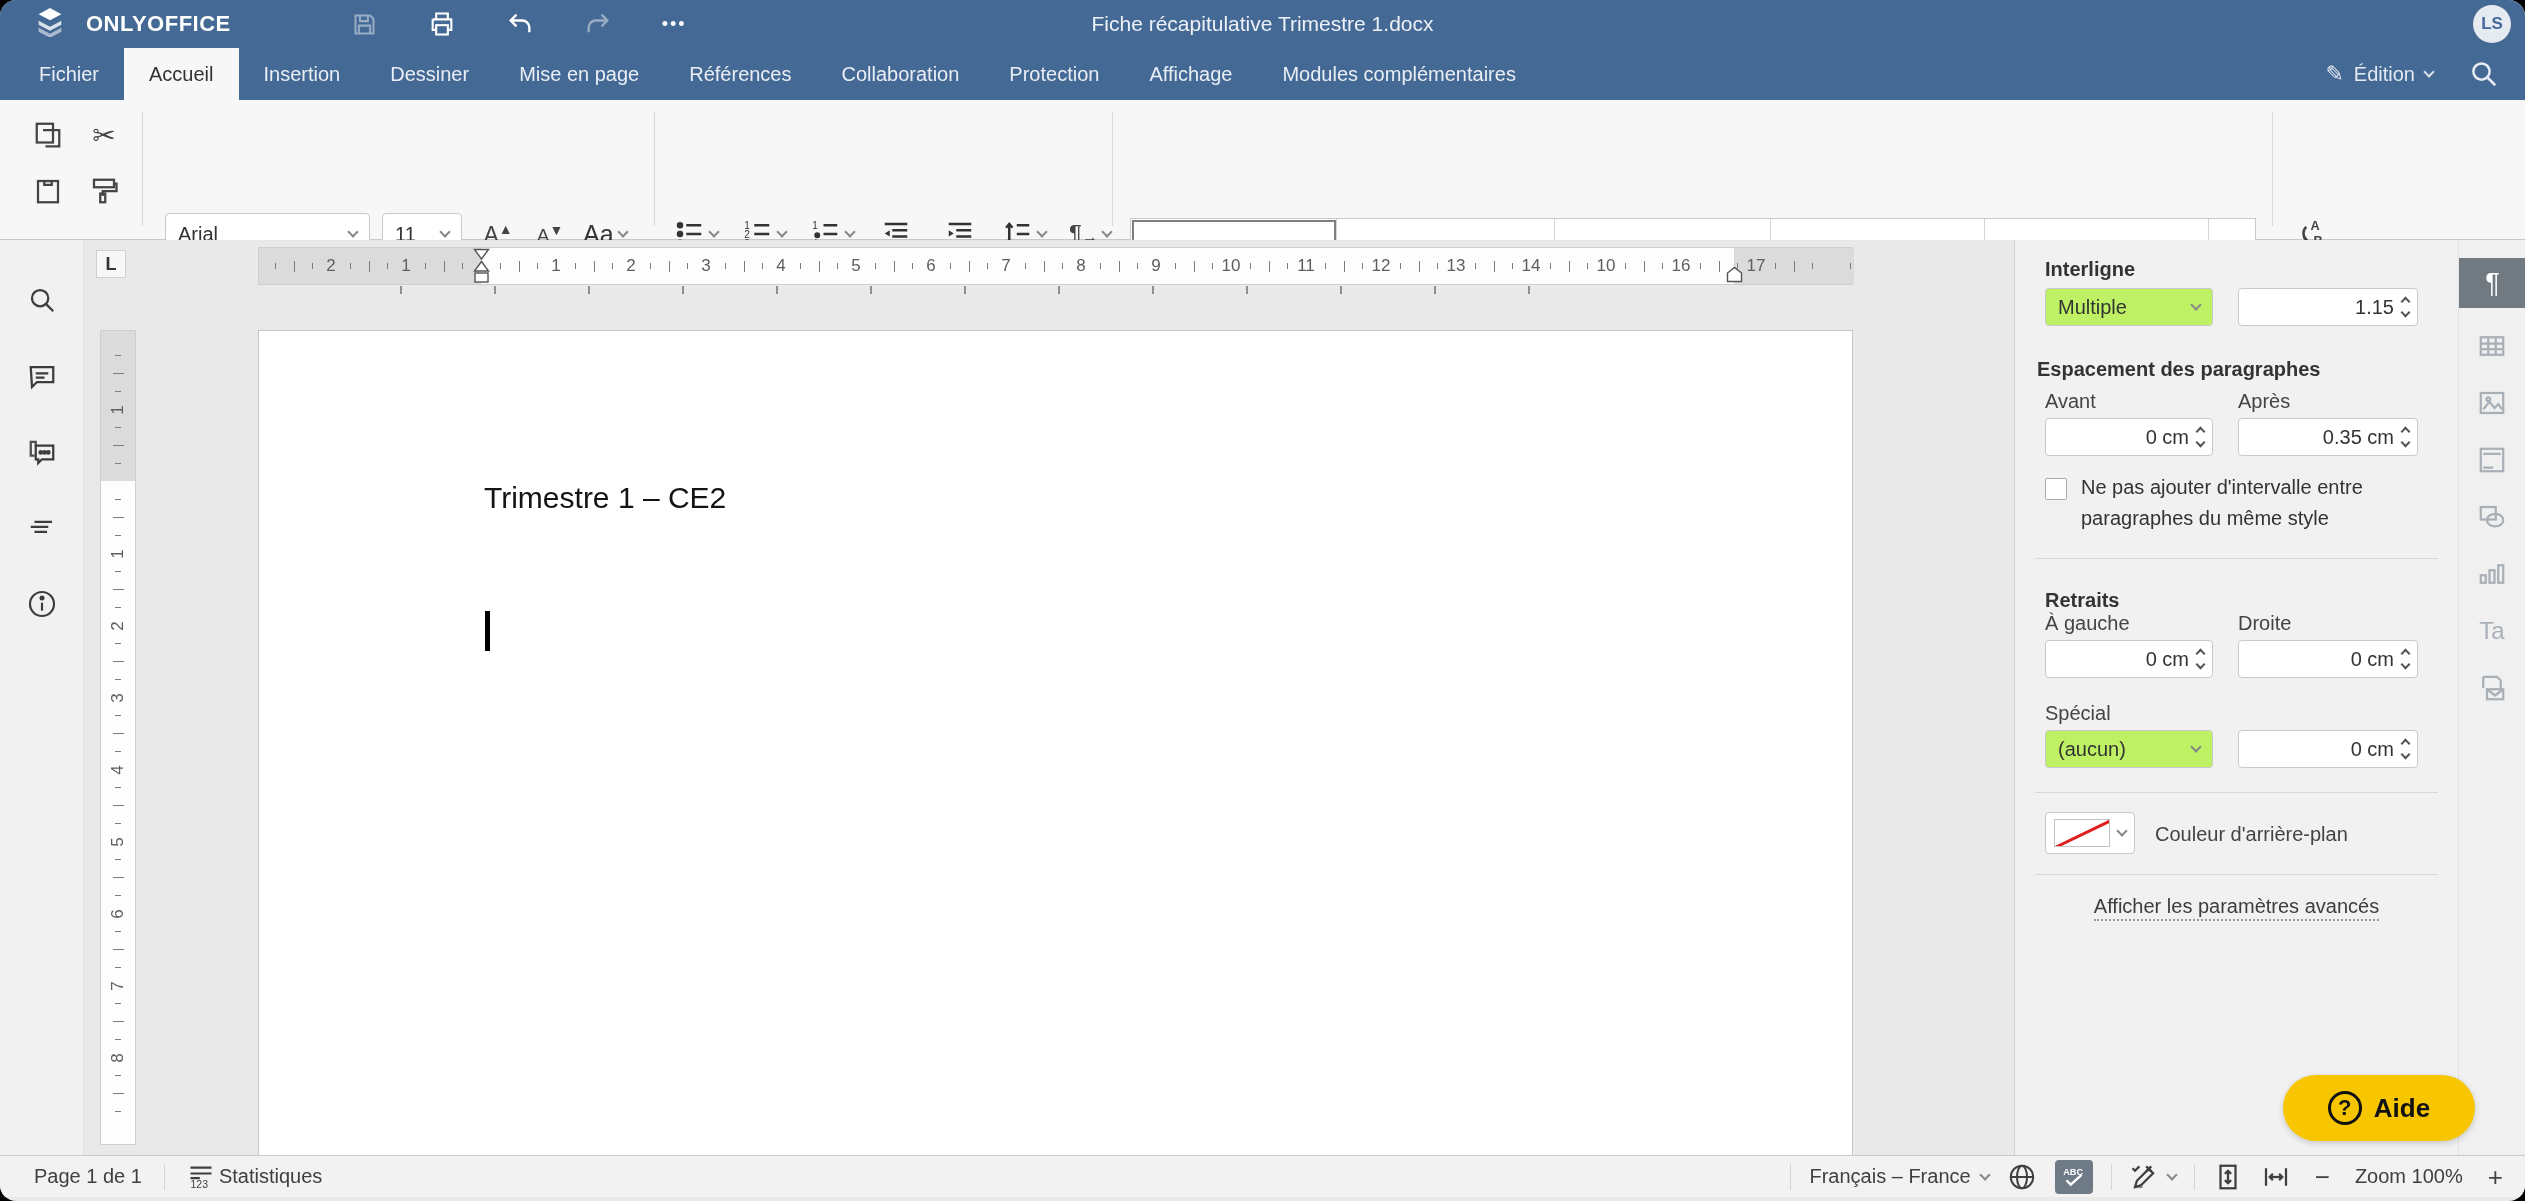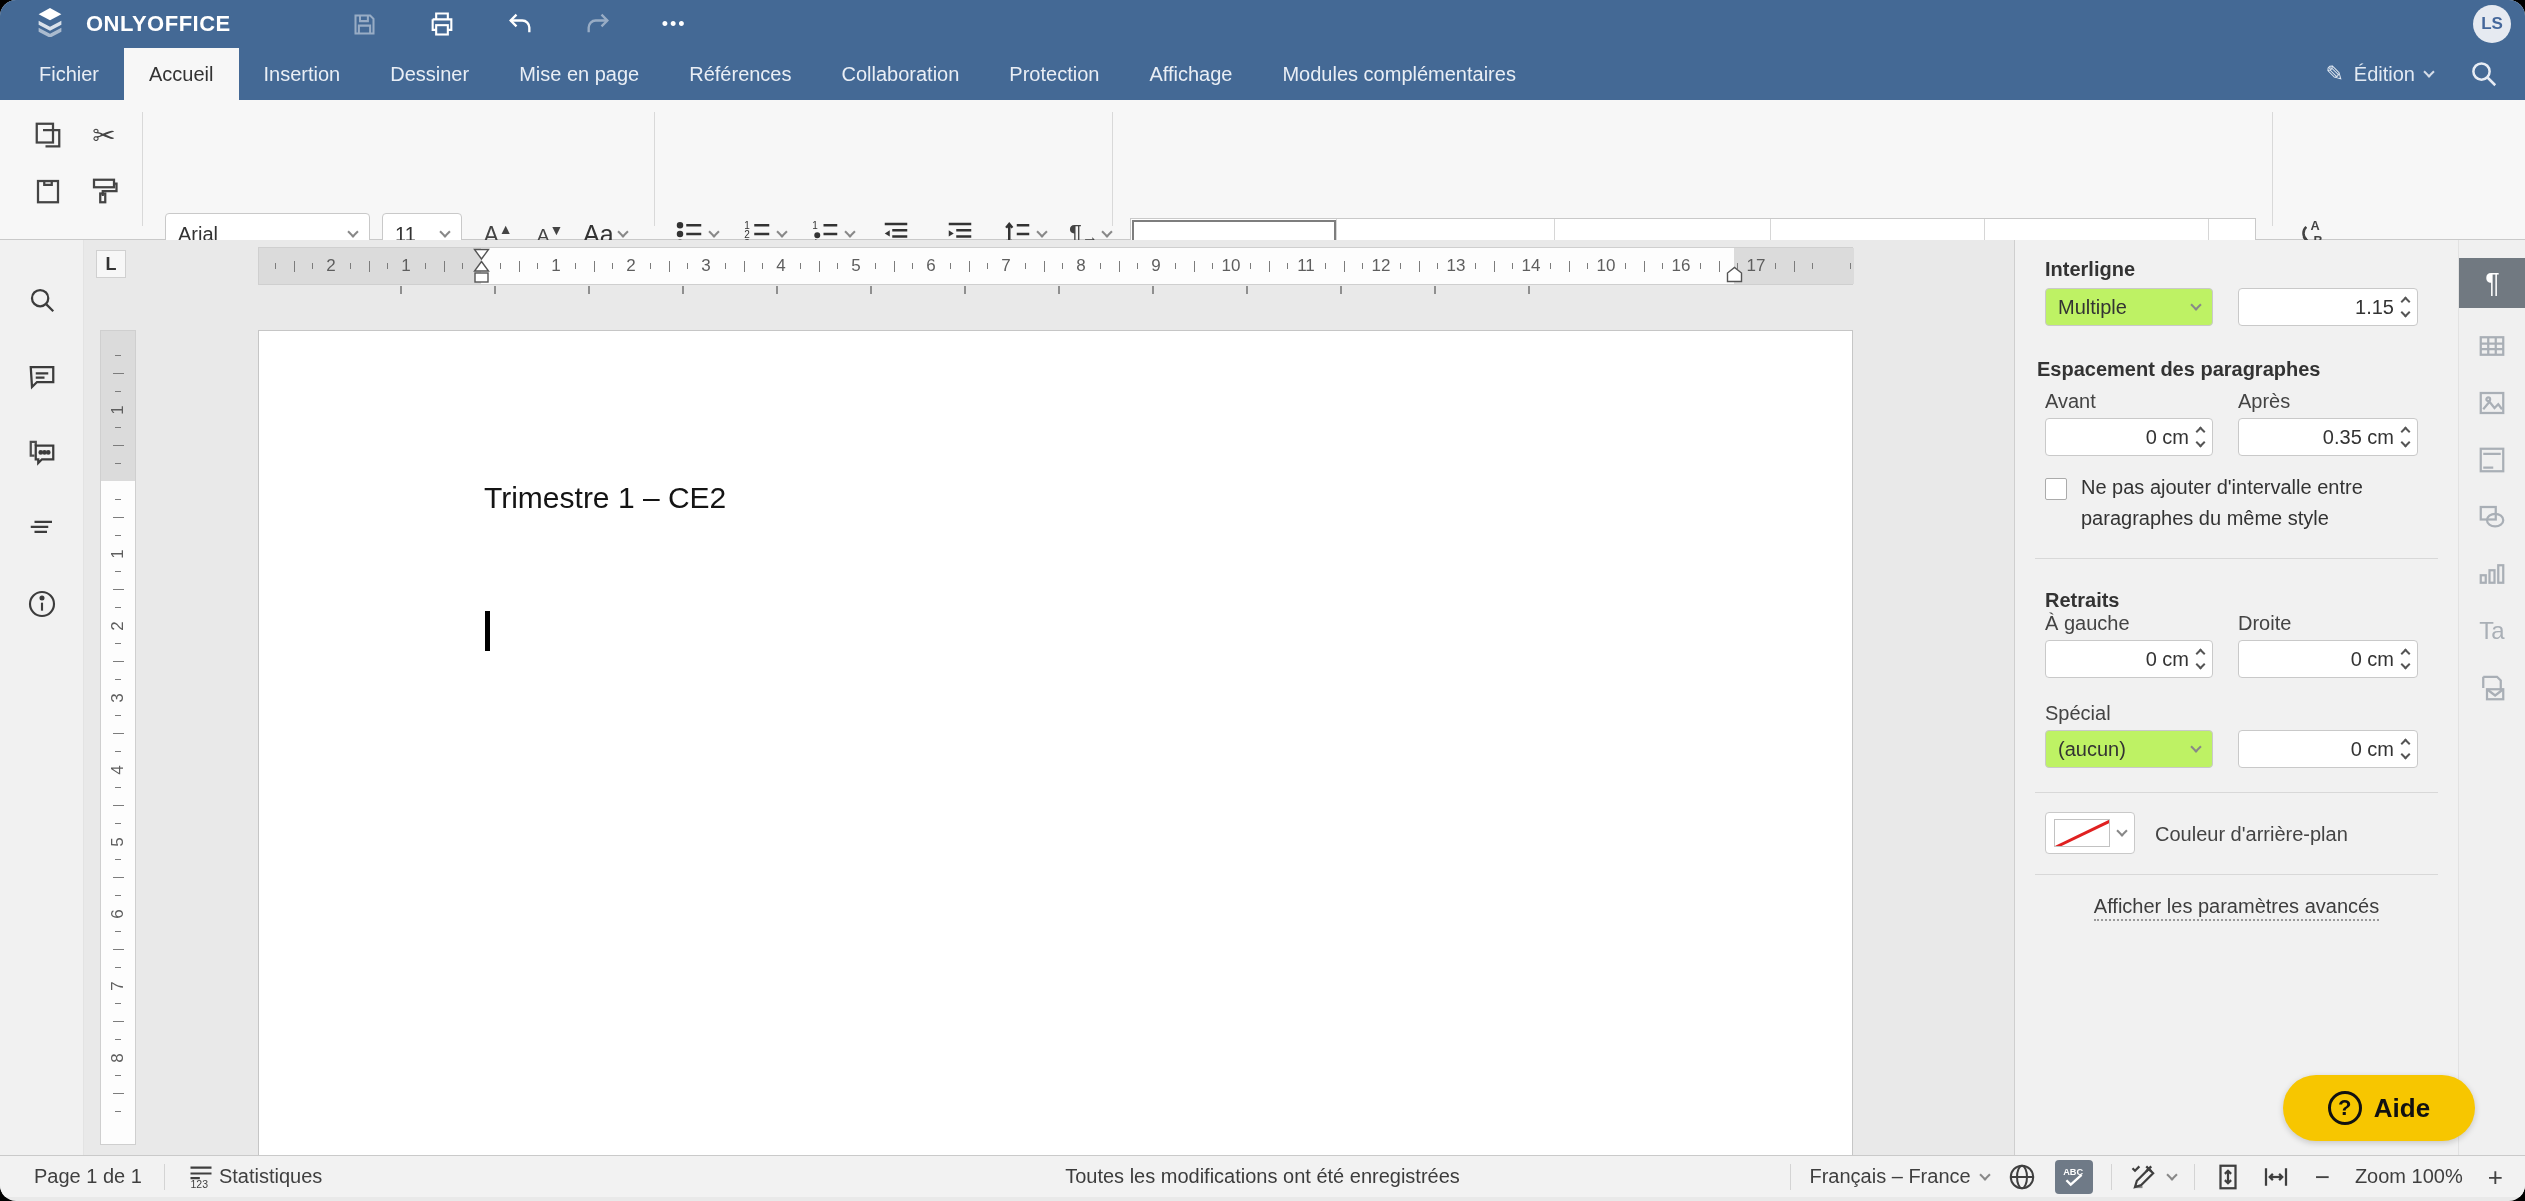--- a/index.html
+++ b/index.html
@@ -151,20 +151,21 @@
           </svg>
       </button>
       <button class="tb-btn dim">
         <svg width="28" height="28" viewBox="0 0 24 24" fill="none" stroke="#fff" stroke-width="2">
             <path d="M15 4l5 5-5 5"></path>
             <path d="M20 9H10a6 6 0 00-6 6v4"></path>
           </svg>
       </button>
       <button class="tb-btn" style="color:#fff;font-size:18px;letter-spacing:2px;">•••</button>
     </div>
+    <div class="doc-title">Fiche récapitulative Trimestre 1.docx</div>
     <div class="avatar">LS</div>
   </div>
 
   <div class="tabrow">
     <div class="tab">Fichier</div>
     <div class="tab active">Accueil</div>
     <div class="tab">Insertion</div>
     <div class="tab">Dessiner</div>
     <div class="tab">Mise en page</div>
     <div class="tab">Références</div>
@@ -713,21 +714,20 @@
       <span class="sdiv"></span>
       <span class="stats">
         <svg width="28" height="28" viewBox="0 0 24 24" fill="none" stroke="#3F3F3F" stroke-width="1.8">
             <path d="M3 4h18M3 9h18"></path>
             <text x="3" y="21" font-size="9" fill="#3F3F3F" stroke="none">123</text>
             <path d="M3 13h8"></path>
           </svg>
         <span>Statistiques</span>
       </span>
     </div>
-    <div class="sb-center">Toutes les modifications ont été enregistrées</div>
     <div class="sb-right">
       <span class="sdiv"></span>
       <span class="lang">
         <span>Français – France</span>
           <i class="chev"></i>
       </span>
       <span style="cursor:pointer;display:flex;">
         <svg width="30" height="30" viewBox="0 0 24 24" fill="none" stroke="#3F3F3F" stroke-width="1.6">
             <circle cx="12" cy="12" r="9"></circle>
             <ellipse cx="12" cy="12" rx="4" ry="9"></ellipse>

